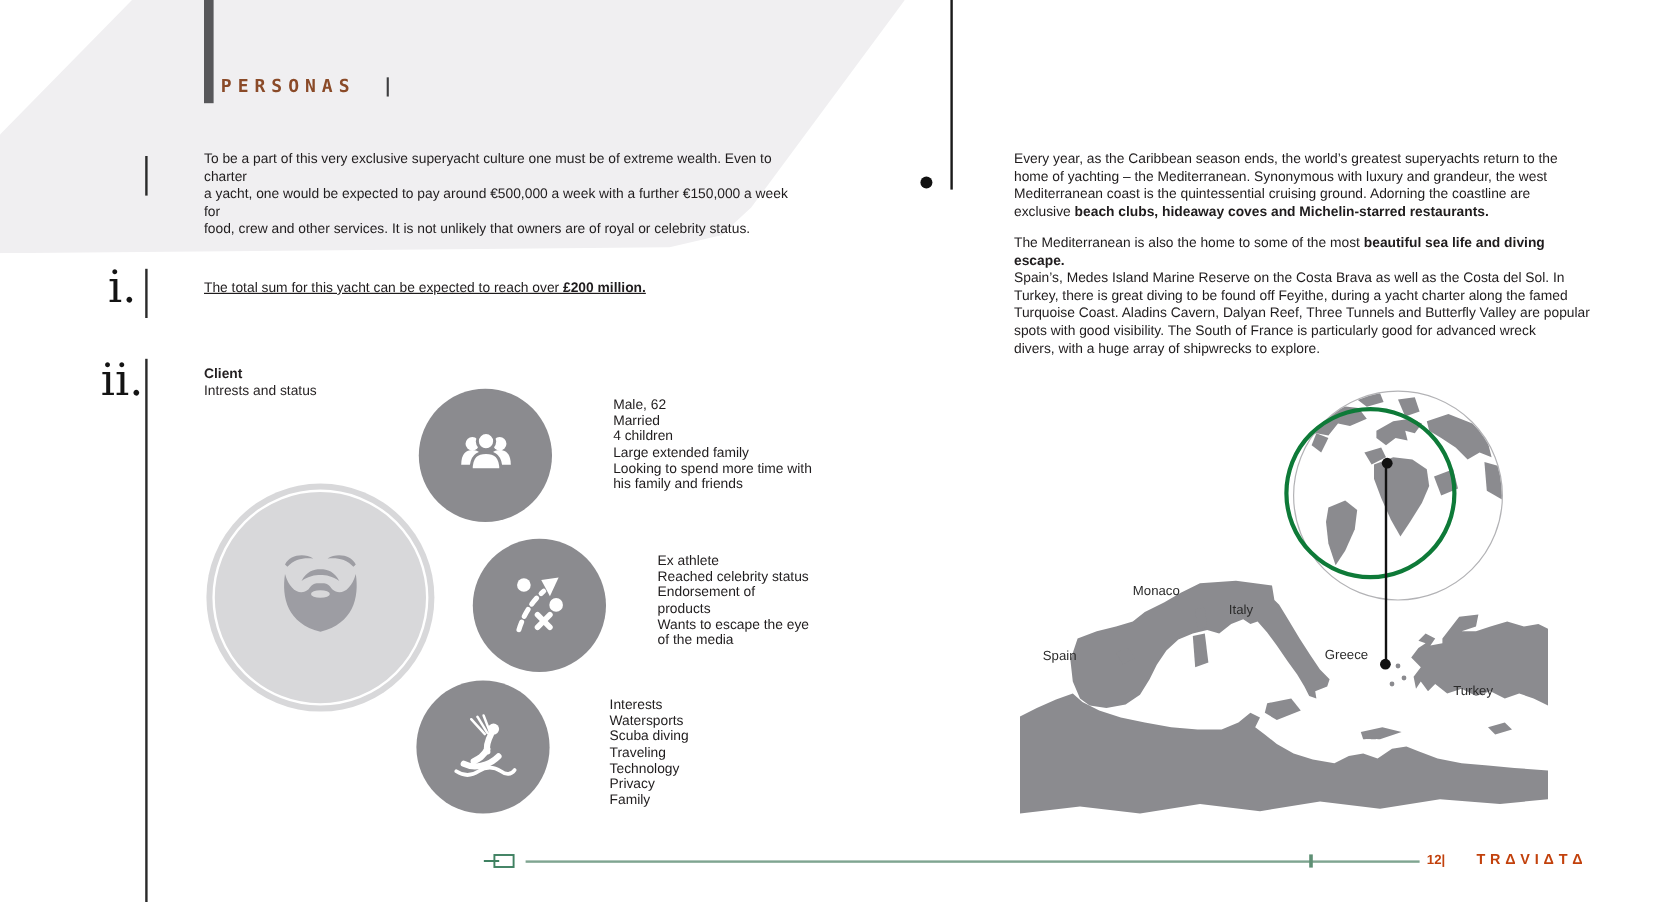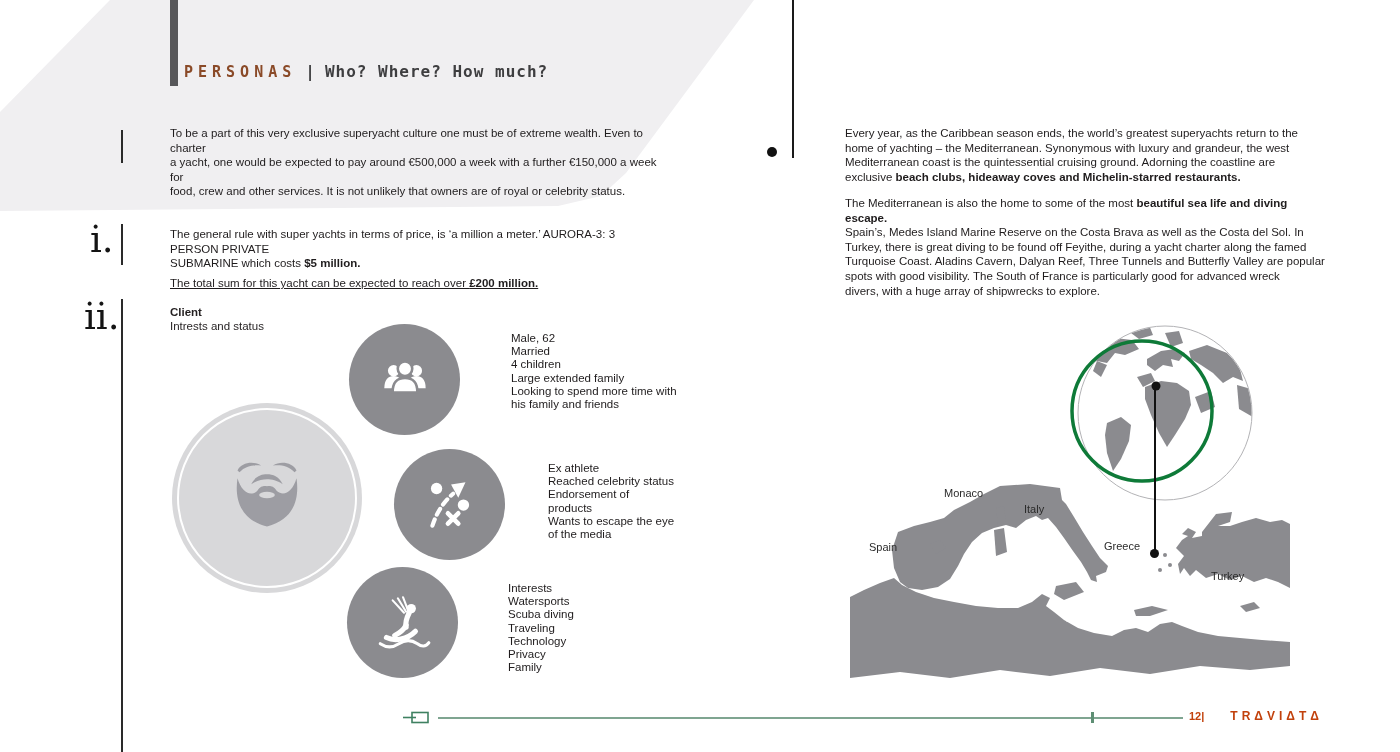--- a/index.html
+++ b/index.html
@@ -4,21 +4,21 @@
 <style>
   html,body{margin:0;padding:0;}
   body{width:1400px;height:752px;position:relative;overflow:hidden;background:#ffffff;
        font-family:"Liberation Sans",sans-serif;color:#231F20;}
   .abs{position:absolute;}
   
   .band{left:0;top:0;width:800px;height:215px;background:#F0EFF1;
         clip-path:polygon(110px 0,754px 0,626px 173px,601px 196px,558px 206px,0 211px,0 112px);}
   .darkbar{left:170px;top:0;width:8px;height:86px;background:#57575A;}
   
-  .header{left:184px;top:62px;display:flex;align-items:baseline;gap:9px;white-space:nowrap;}
+  .header{left:184px;top:62px;display:flex;align-items:baseline;gap:22px;white-space:nowrap;}
   .eyebrow{font-family:"DejaVu Sans Mono",monospace;font-weight:bold;font-size:15px;
            letter-spacing:5px;color:#8A4A28;}
   .hsep,.htitle{font-family:"DejaVu Sans Mono",monospace;font-weight:bold;font-size:16px;
            letter-spacing:1px;color:#3E3E40;}
   
   .vline{background:#2A2A2A;width:2px;}
   
   p{margin:0;}
   .body{font-size:11.5px;line-height:14.6px;color:#1F1C1D;}
   .pre{white-space:pre-line;}
@@ -44,33 +44,30 @@
 </style>
 </head>
 <body>
 
 <div class="abs band"></div>
 <div class="abs darkbar"></div>
 
 <div class="abs header">
   <span class="eyebrow">PERSONAS</span>
   <span class="hsep">|</span>
-  <span class="htitle">Who? Where? How much?</span>
 </div>
 
 <div class="abs vline" style="left:121px;top:130px;height:33px;"></div>
 <p class="abs body pre" style="left:170px;top:126px;width:490px;">To be a part of this very exclusive superyacht culture one must be of extreme wealth. Even to charter
 a yacht, one would be expected to pay around €500,000 a week with a further €150,000 a week for
 food, crew and other services. It is not unlikely that owners are of royal or celebrity status.</p>
 
 <div class="abs numeral" style="left:90px;top:221px;">i.</div>
 <div class="abs vline" style="left:121px;top:224px;height:41px;"></div>
 <div class="abs" style="left:170px;top:227px;width:495px;">
-    <p class="body pre"><span>The general rule with super yachts in terms of price, is ‘a million a meter.’  AURORA-3: 3 PERSON PRIVATE
-SUBMARINE which costs </span><b>$5 million.</b></p>
     <p class="body pre" style="margin-top:5.5px;text-decoration:underline;"><span>The total sum for this yacht can be expected to reach over </span><b>£200 million.</b></p>
   </div>
 
 <div class="abs numeral" style="left:84px;top:298px;">ii.</div>
 <div class="abs vline" style="left:121px;top:299px;height:453px;width:1.8px;"></div>
 <div class="abs clientlabel" style="left:170px;top:306px;">
   <div style="font-weight:bold;">Client</div>
   <div>Intrests and status</div>
 </div>
 

